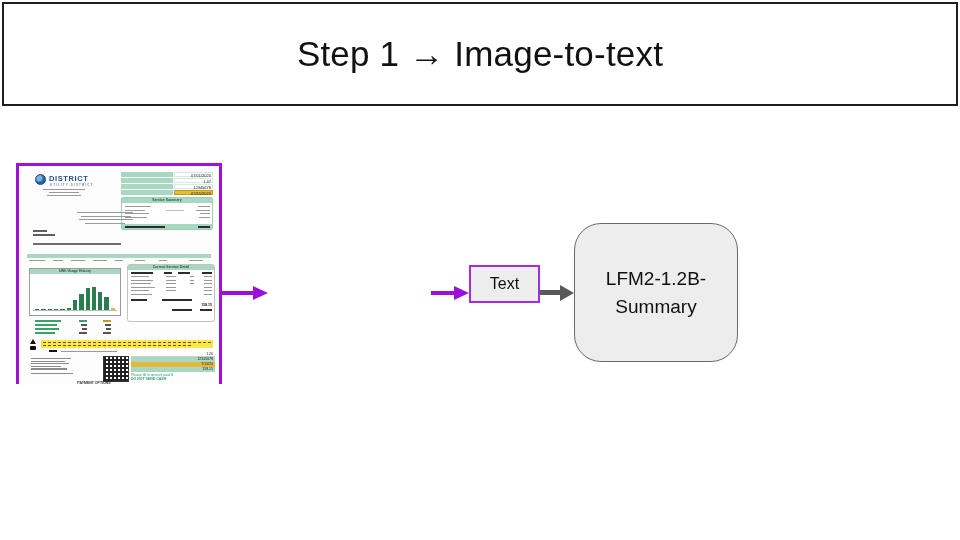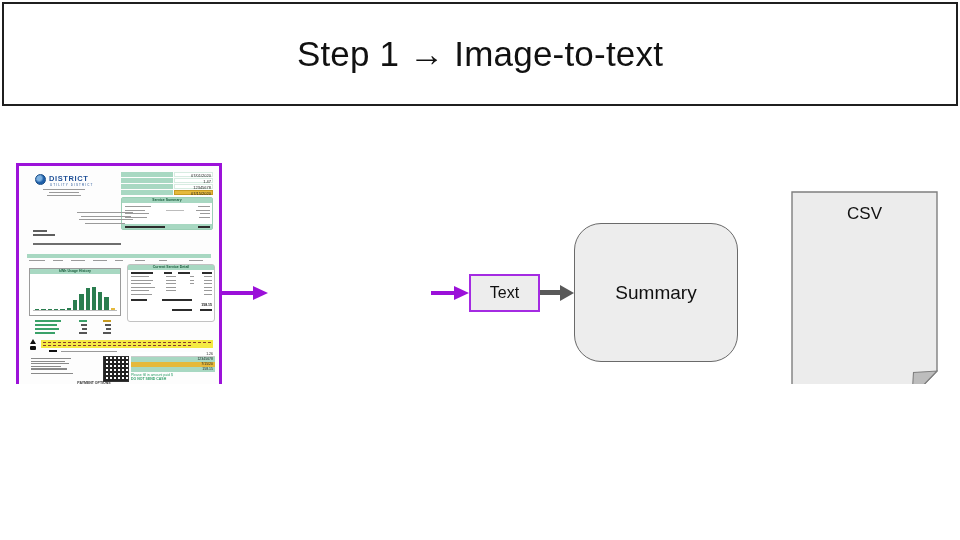--- a/index.html
+++ b/index.html
@@ -11,21 +11,21 @@
              border:2px solid #1f1f1f;background:#fff;display:flex;align-items:center;justify-content:center;}
   .title-box span{font-size:35px;font-weight:500;color:#111;letter-spacing:.2px;}
 
   
   .node{position:absolute;display:flex;flex-direction:column;align-items:center;justify-content:center;
         text-align:center;color:#101010;}
   .vl{left:268px;top:224px;width:162px;height:138px;background:#eac9f8;border:3px solid #9b10d9;
       border-radius:27px;font-size:20px;box-sizing:border-box;}
   .extract{left:574px;top:223px;width:164px;height:139px;background:#ededed;border:1.5px solid #6a6a6a;
       border-radius:27px;font-size:19px;line-height:1.45;box-sizing:border-box;}
-  .textbox{position:absolute;left:469px;top:274px;width:71px;height:38px;background:#ededed;
+  .textbox{position:absolute;left:469px;top:265px;width:71px;height:38px;background:#ededed;
       border:2.5px solid #a42be2;box-sizing:border-box;display:flex;align-items:center;justify-content:center;
       font-size:16px;color:#101010;}
 
   
   .arrow{position:absolute;display:flex;align-items:center;}
   .arrow .shaft{flex:1;height:4px;background:#9b10d9;}
   .arrow .head{width:0;height:0;border-top:7px solid transparent;border-bottom:7px solid transparent;
                border-left:15px solid #9b10d9;}
   .a1{left:222px;top:286px;width:46px;height:14px;}
   .a2{left:431px;top:286px;width:38px;height:14px;}
@@ -282,24 +282,18 @@
   <div class="textbox">
     <span>Text</span>
   </div>
 
   <div class="arrow a3">
     <div class="shaft"></div>
       <div class="head"></div>
   </div>
 
   <div class="node extract">
+    <span>LFM2-1.2B-</span>
     <span>Summary</span>
   </div>
 
-  <div class="csv">
-    <svg width="147" height="207" viewBox="0 0 147 207">
-      <path d="M1,1 H146 V180 L121,206 H1 Z" fill="#ececec" stroke="#7f7f7f" stroke-width="1.4"></path>
-      <path d="M146,180 L121,206 L122.5,181.5 Z" fill="#bdbdbd" stroke="#7f7f7f" stroke-width="1.1"></path>
-    </svg>
-    <div class="csv-label">CSV</div>
-  </div>
 
 </div>
 
 </body></html>

